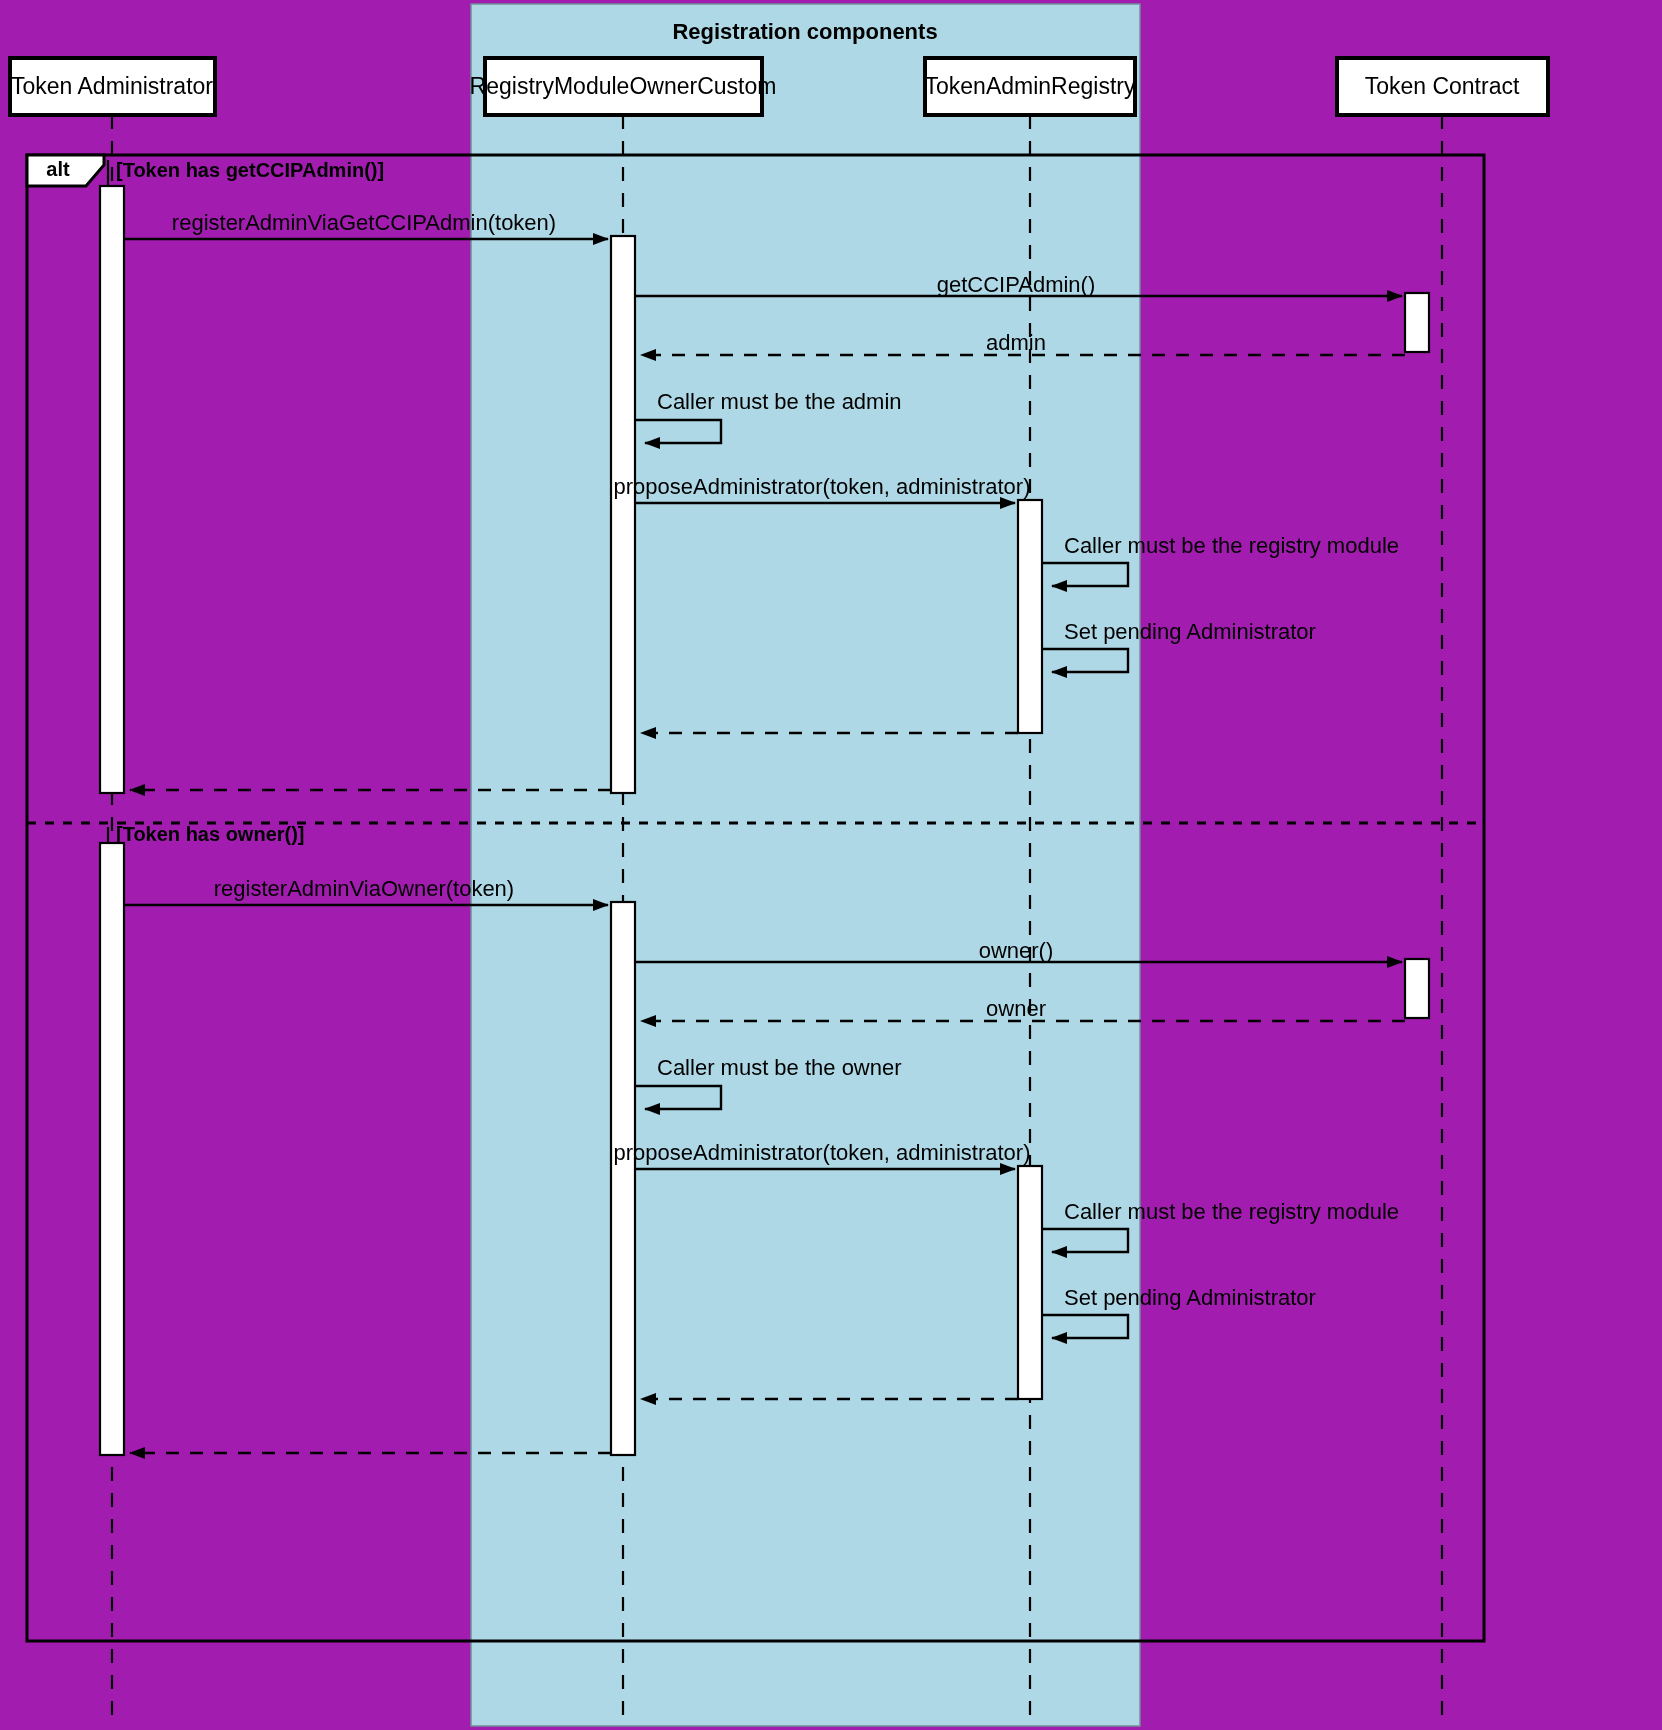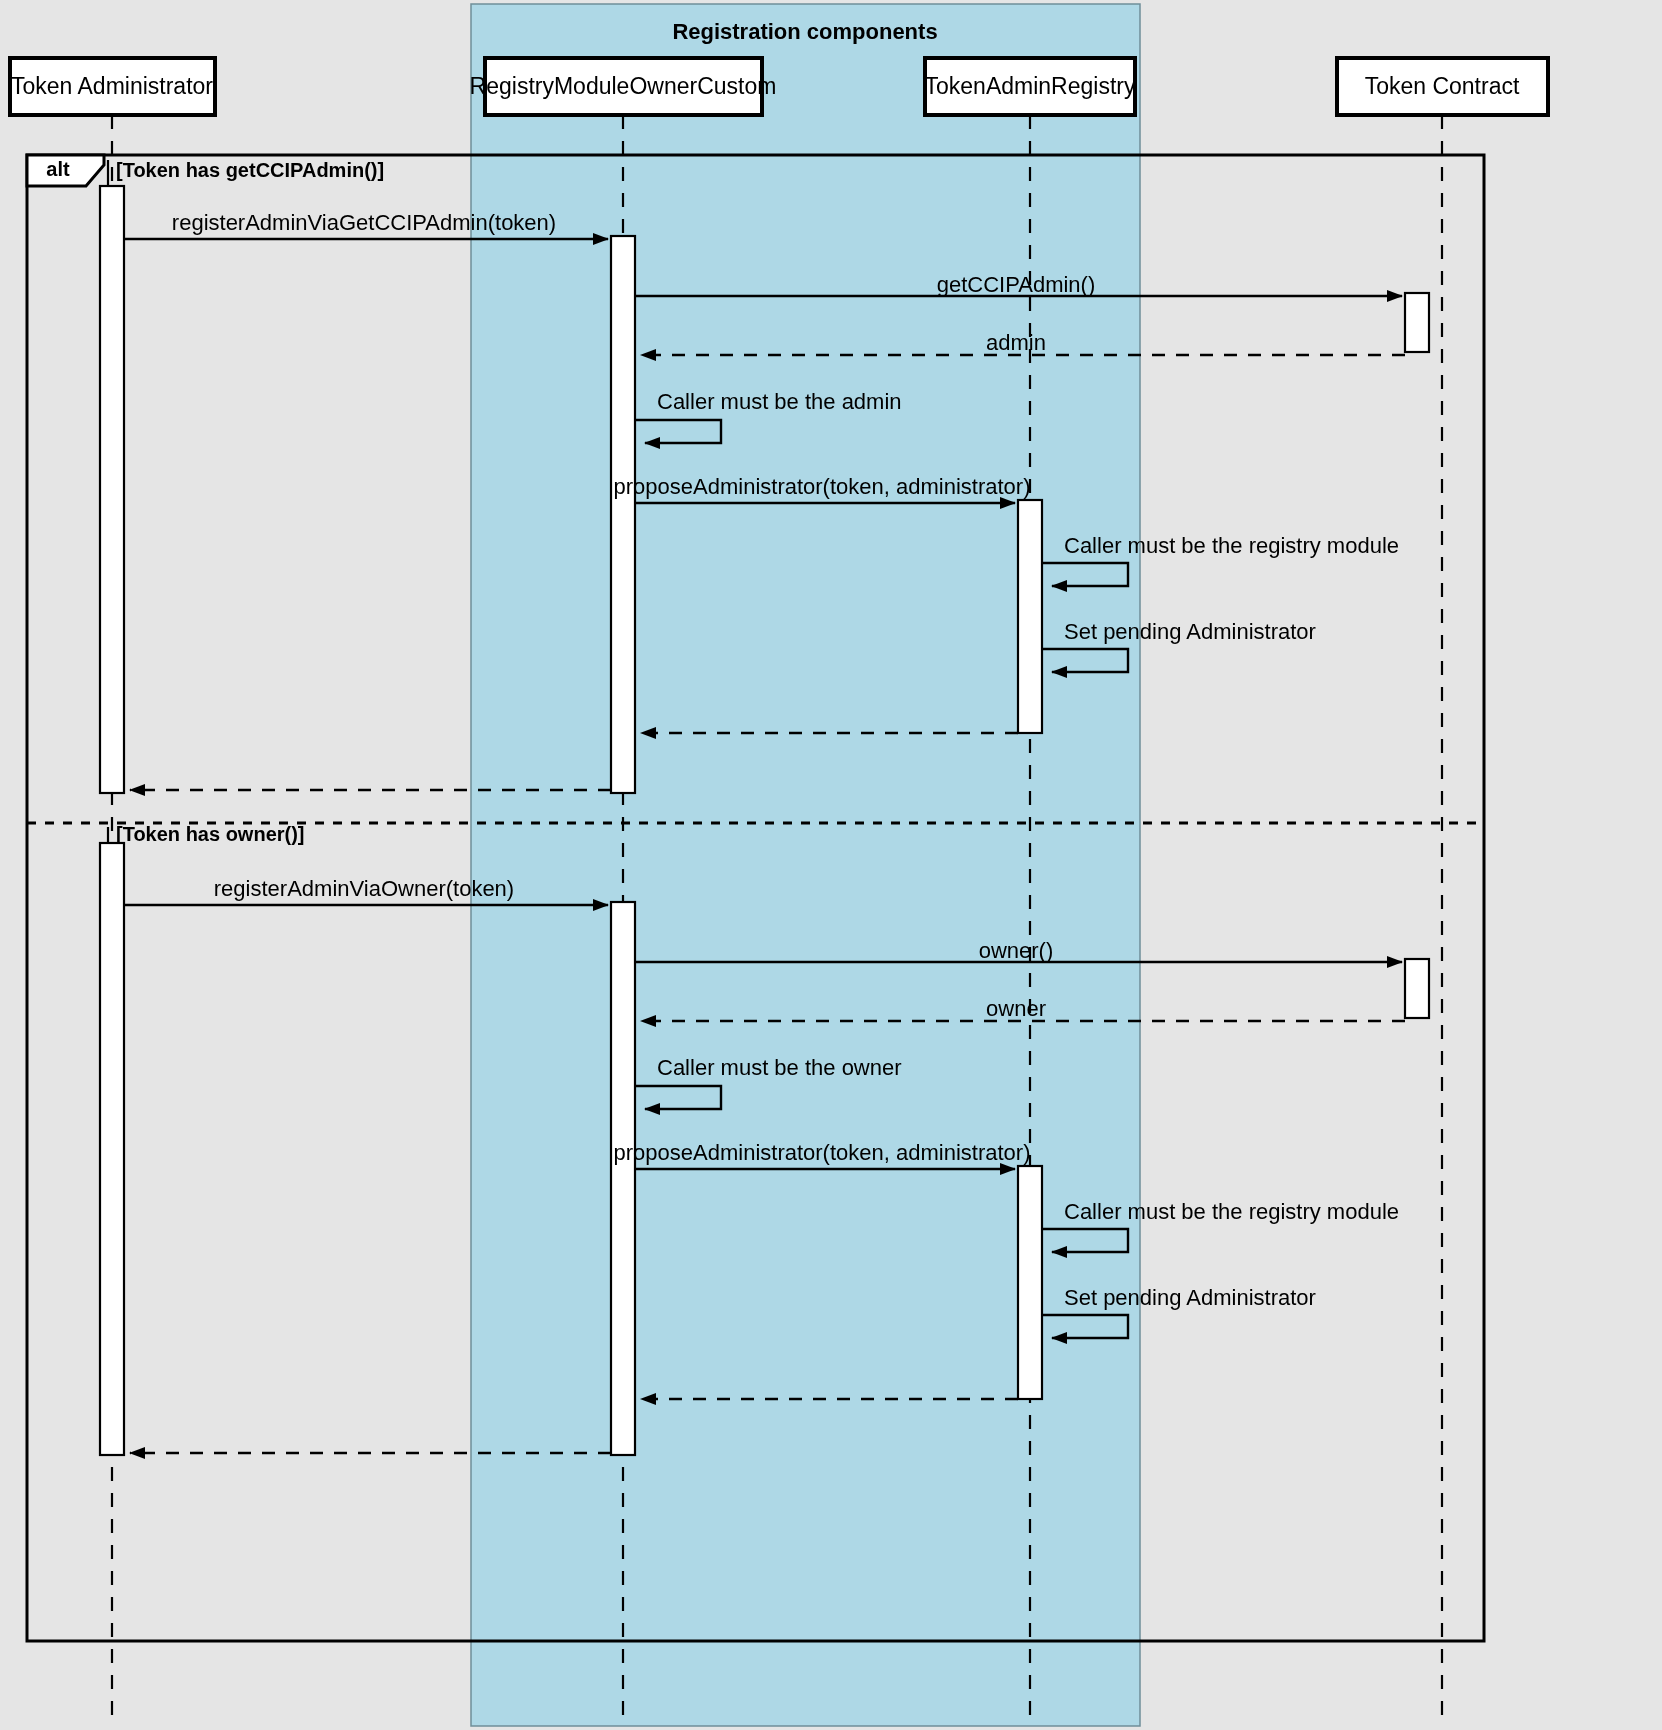--- a/index.html
+++ b/index.html
@@ -7,21 +7,21 @@
     padding: 0;
     background: #ffffff;
   }
   body {
     font-family: "Liberation Sans", sans-serif;
   }
   #diagram-root {
     position: relative;
     width: 1662px;
     height: 1730px;
-    background: #e5e5e5;
+    background: #a21caf;
     overflow: hidden;
     text-align: right;
   }
   svg#seq {
     display: block;
     width: 1662px;
     height: 1730px;
   }
   .lifeline-box-rect {
     fill: #ffffff;

